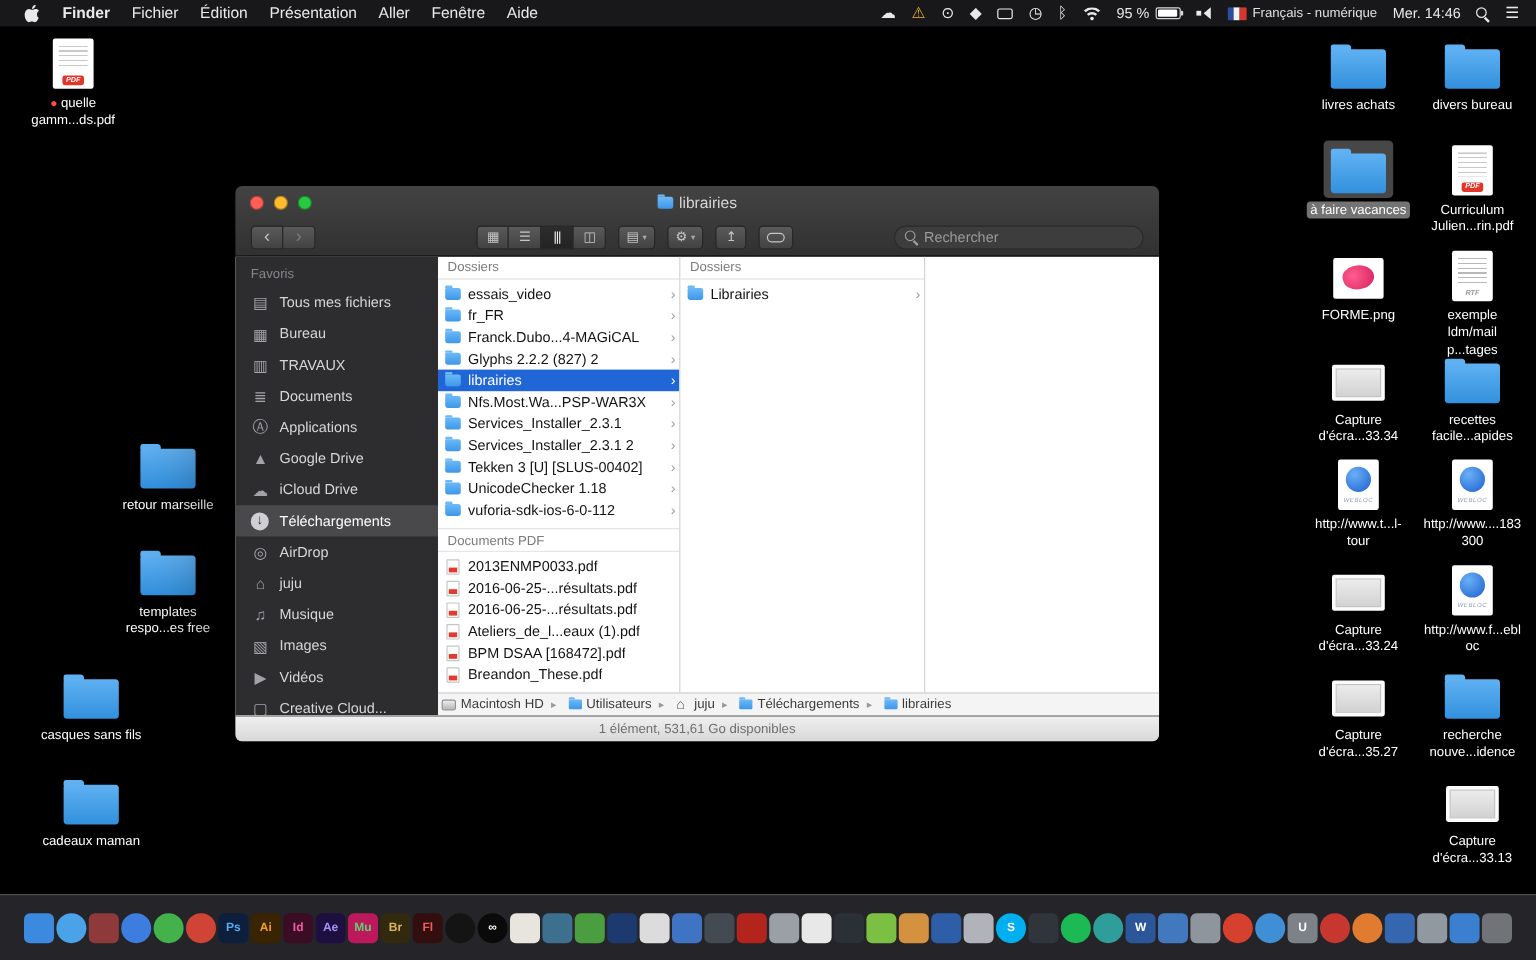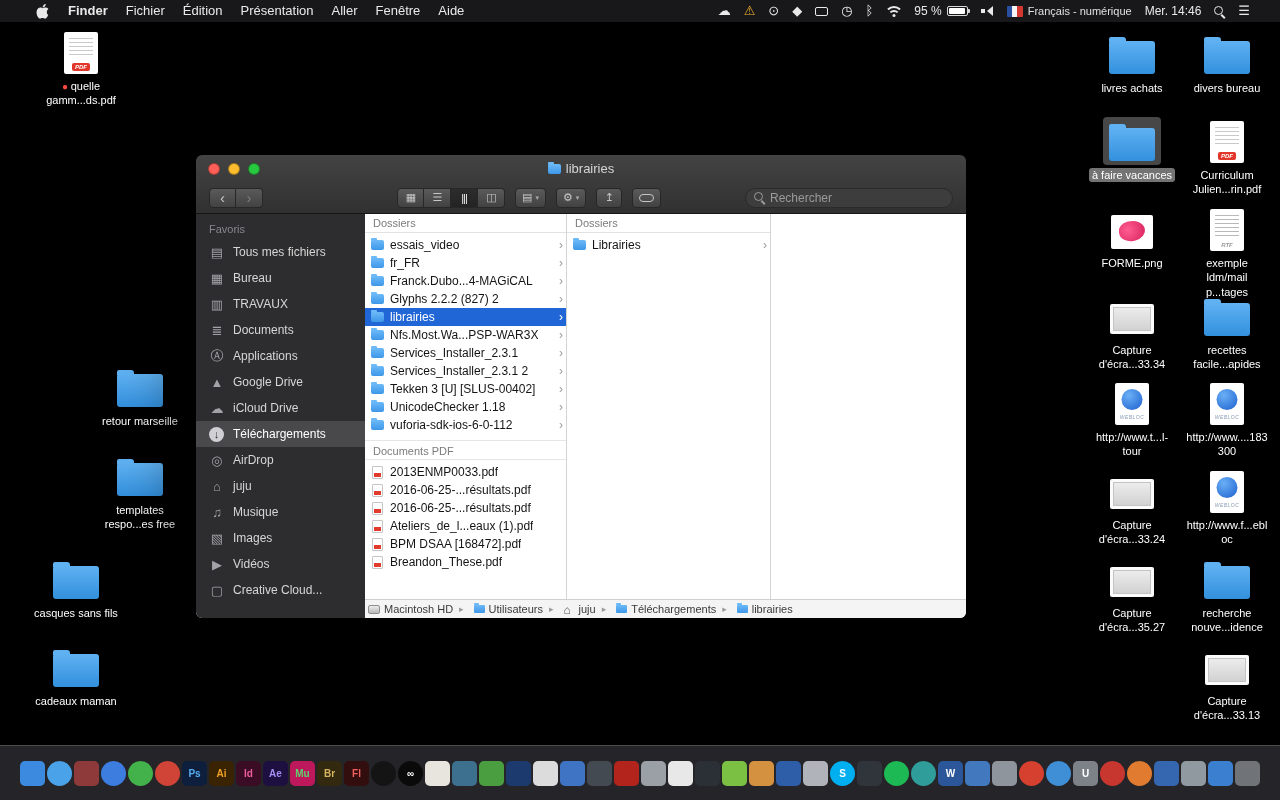--- a/index.html
+++ b/index.html
@@ -1,20 +1,20 @@
 <!DOCTYPE html>
 <html><head>
 <meta charset="utf-8">
 <style>
   *{margin:0;padding:0;box-sizing:border-box}
   html,body{width:1280px;height:800px}
   body{background:#000;font-family:"Liberation Sans",sans-serif;overflow:hidden;position:relative;-webkit-font-smoothing:antialiased}
 
   
-  .menubar{position:absolute;top:0;left:0;right:0;height:22px;background:#18181a;display:flex;align-items:center;color:#e9e9e9;font-size:13px;z-index:50;padding:0 24px}
+  .menubar{position:absolute;top:0;left:0;right:0;height:22px;background:#18181a;display:flex;align-items:center;color:#e9e9e9;font-size:13px;z-index:50;padding:0 8px}
   .apple-logo{margin:0 10px 0 12px;display:flex;align-items:center}
   .menu-item{padding:0 9px;line-height:22px}
   .menu-item.bold{font-weight:bold}
   .mb-right{margin-left:auto;display:flex;align-items:center;gap:13px;padding-right:6px}
   .mb-ico{color:#e9e9e9;font-size:13px;line-height:22px}
   .warn{color:#f0b429}
   .display-ico{width:13px;height:9px;border:1px solid #e9e9e9;border-radius:2px}
   .mag{width:11px;height:11px;position:relative;display:inline-block}
   .mag::before{content:"";position:absolute;left:0;top:0;width:7px;height:7px;border:1.5px solid #e9e9e9;border-radius:50%}
   .mag::after{content:"";position:absolute;left:8px;top:8px;width:4.5px;height:1.5px;background:#e9e9e9;transform:rotate(45deg);transform-origin:0 0}
@@ -177,21 +177,21 @@
       <span class="lang-label">Français - numérique</span>
     </span>
     <span class="clock-label">Mer. 14:46</span>
     <span class="mag"></span>
     <span class="mb-ico">☰</span>
   </div>
 </div>
 
 <div>
 
-<div class="dt pdf tagged" style="left: 36px; top: 28px;">
+<div class="dt pdf tagged" style="left: 16px; top: 28px;">
       <div class="dt-icon">
         <i class="gfx"></i>
       </div>
       <div class="dt-label">quelle gamm...ds.pdf</div>
     </div>
     <div class="dt folder" style="left: 95px; top: 363px;">
       <div class="dt-icon">
         <i class="gfx"></i>
       </div>
       <div class="dt-label">retour marseille</div>
@@ -544,20 +544,23 @@
             <span>Téléchargements</span>
           </span>
           <span class="pb-item">
             <span class="pb-icon folder"></span>
             <span>librairies</span>
           </span>
         </div>
     </div>
   </div>
 
+  <div class="statusbar">
+    <span>1 élément, 531,61 Go disponibles</span>
+  </div>
 </div>
 
 <div class="dock">
 
 <span class="dock-item" style="background: rgb(59, 138, 224);"></span>
     <span class="dock-item circle" style="background: rgb(74, 163, 232);"></span>
     <span class="dock-item" style="background: rgb(143, 58, 58);"></span>
     <span class="dock-item circle" style="background: rgb(62, 125, 224);"></span>
     <span class="dock-item circle" style="background: rgb(67, 178, 74);"></span>
     <span class="dock-item circle" style="background: rgb(208, 68, 55);"></span>

